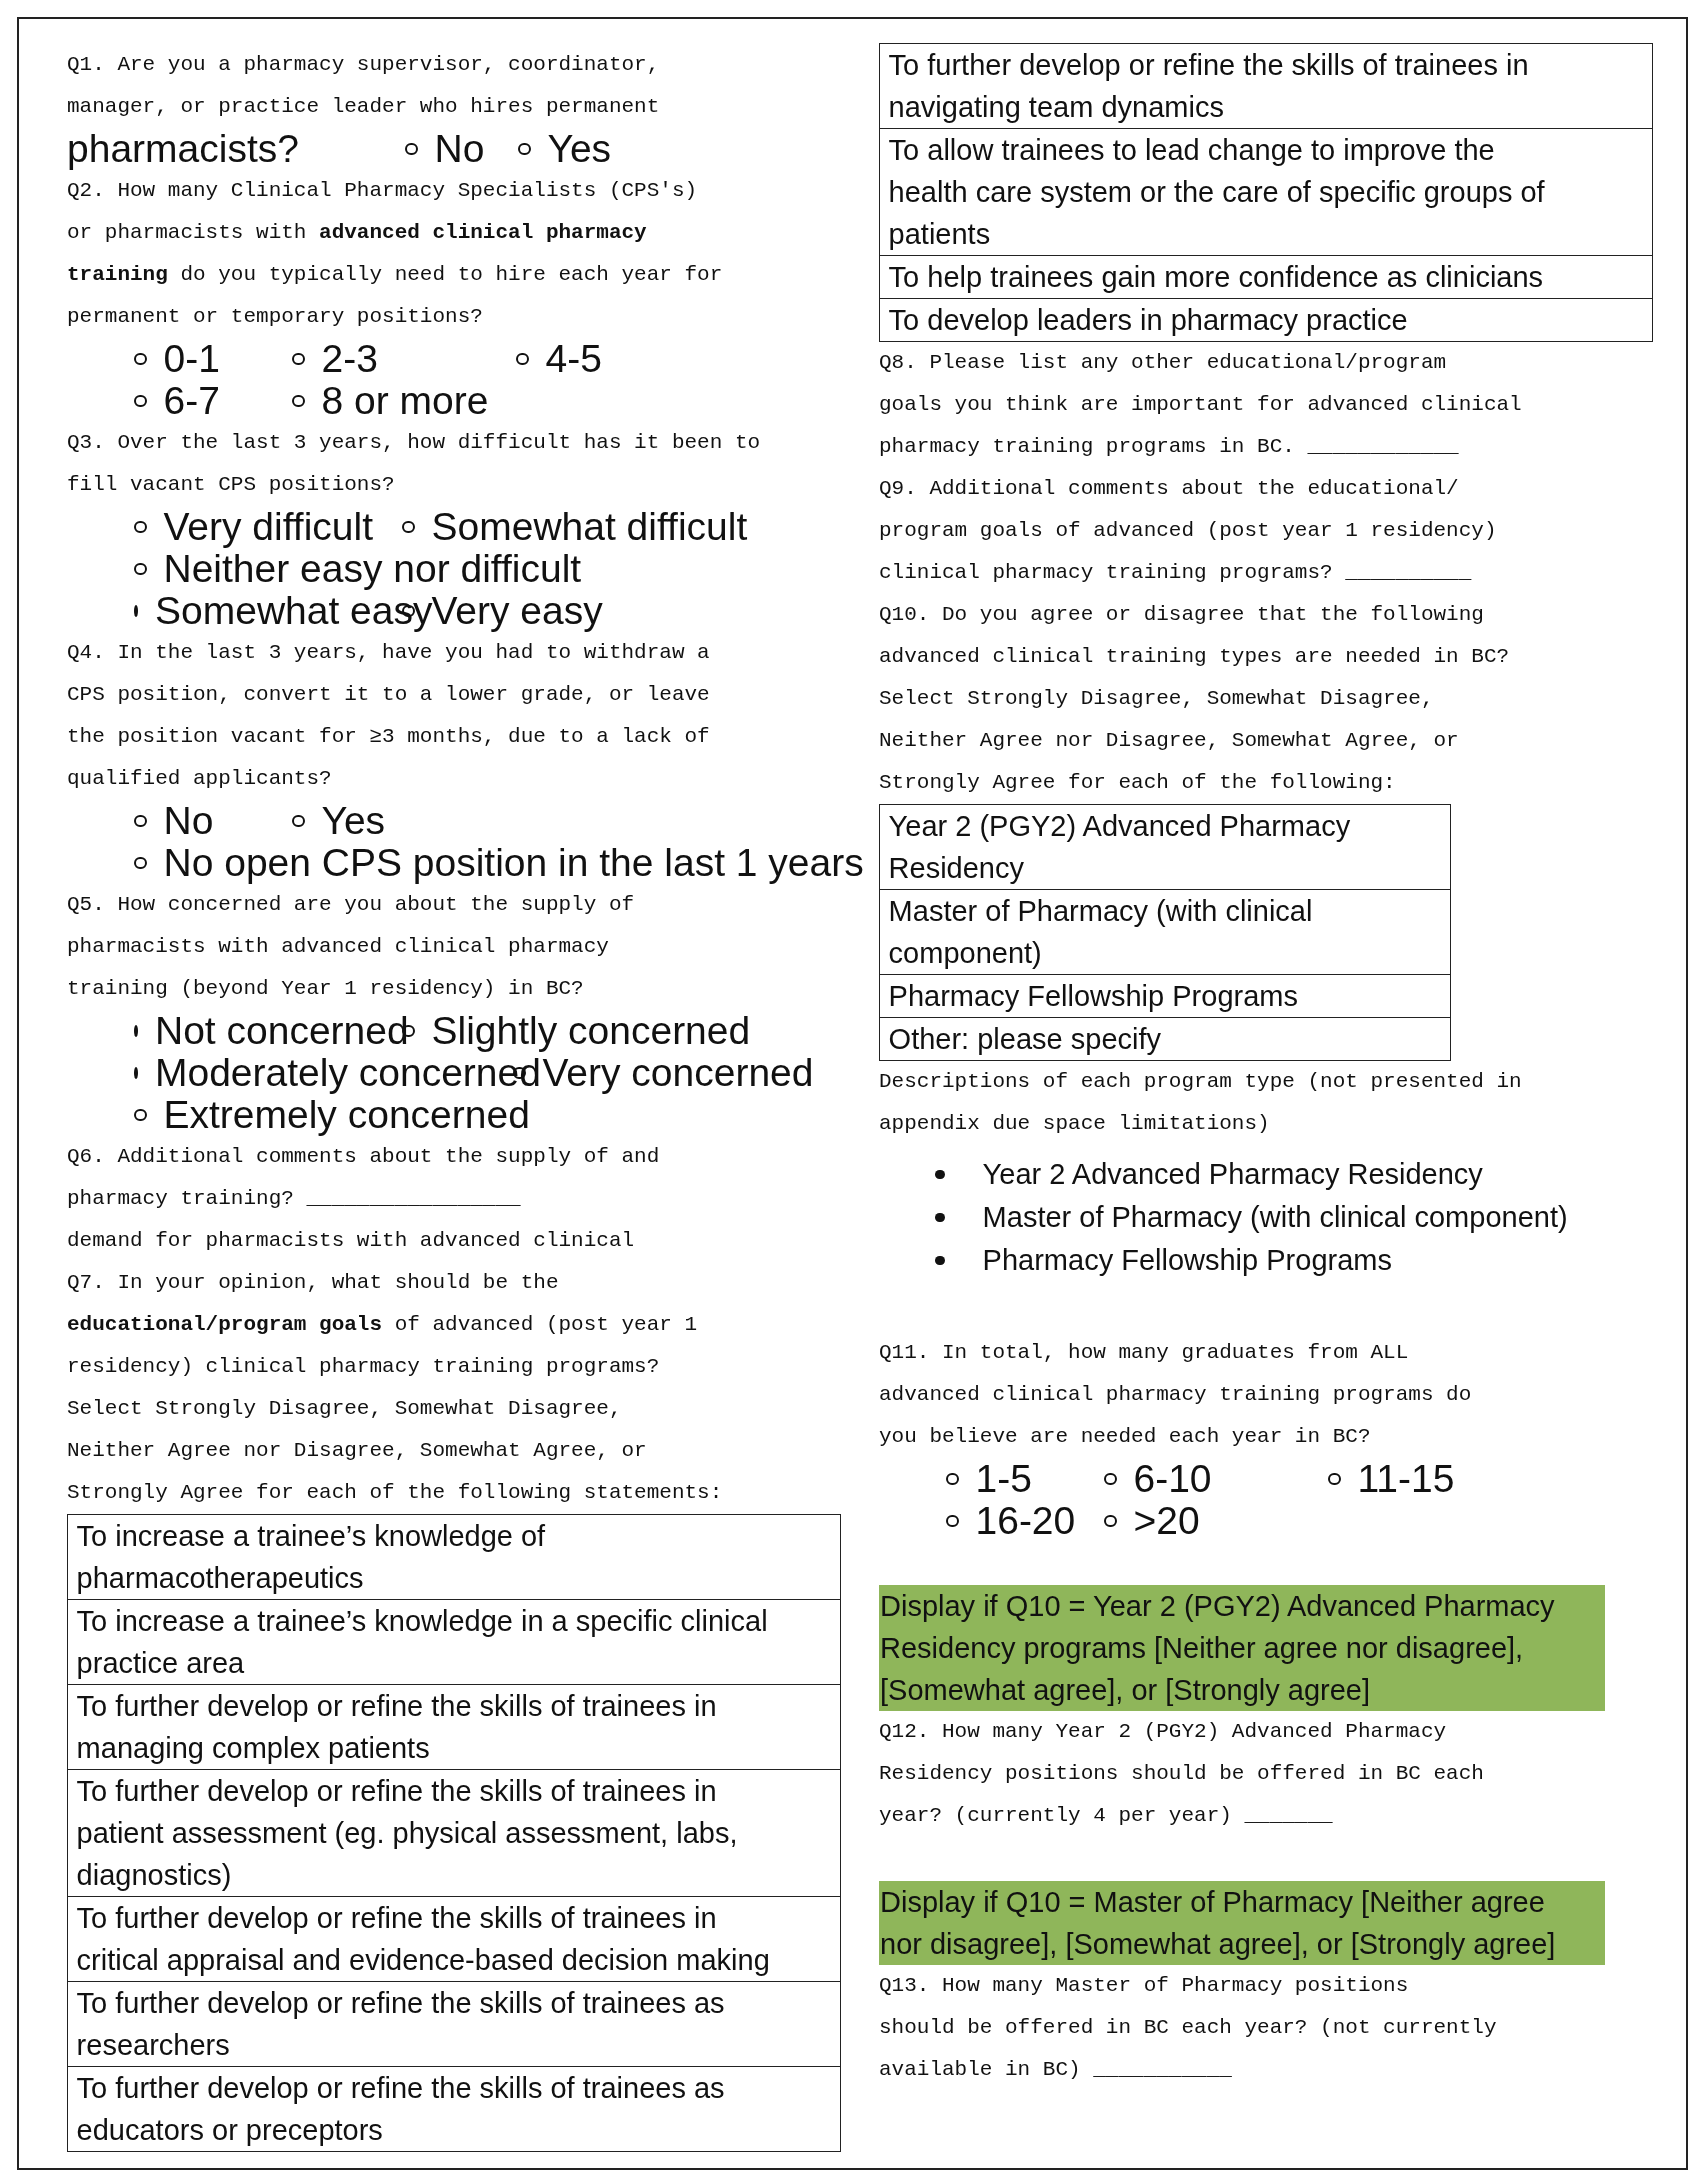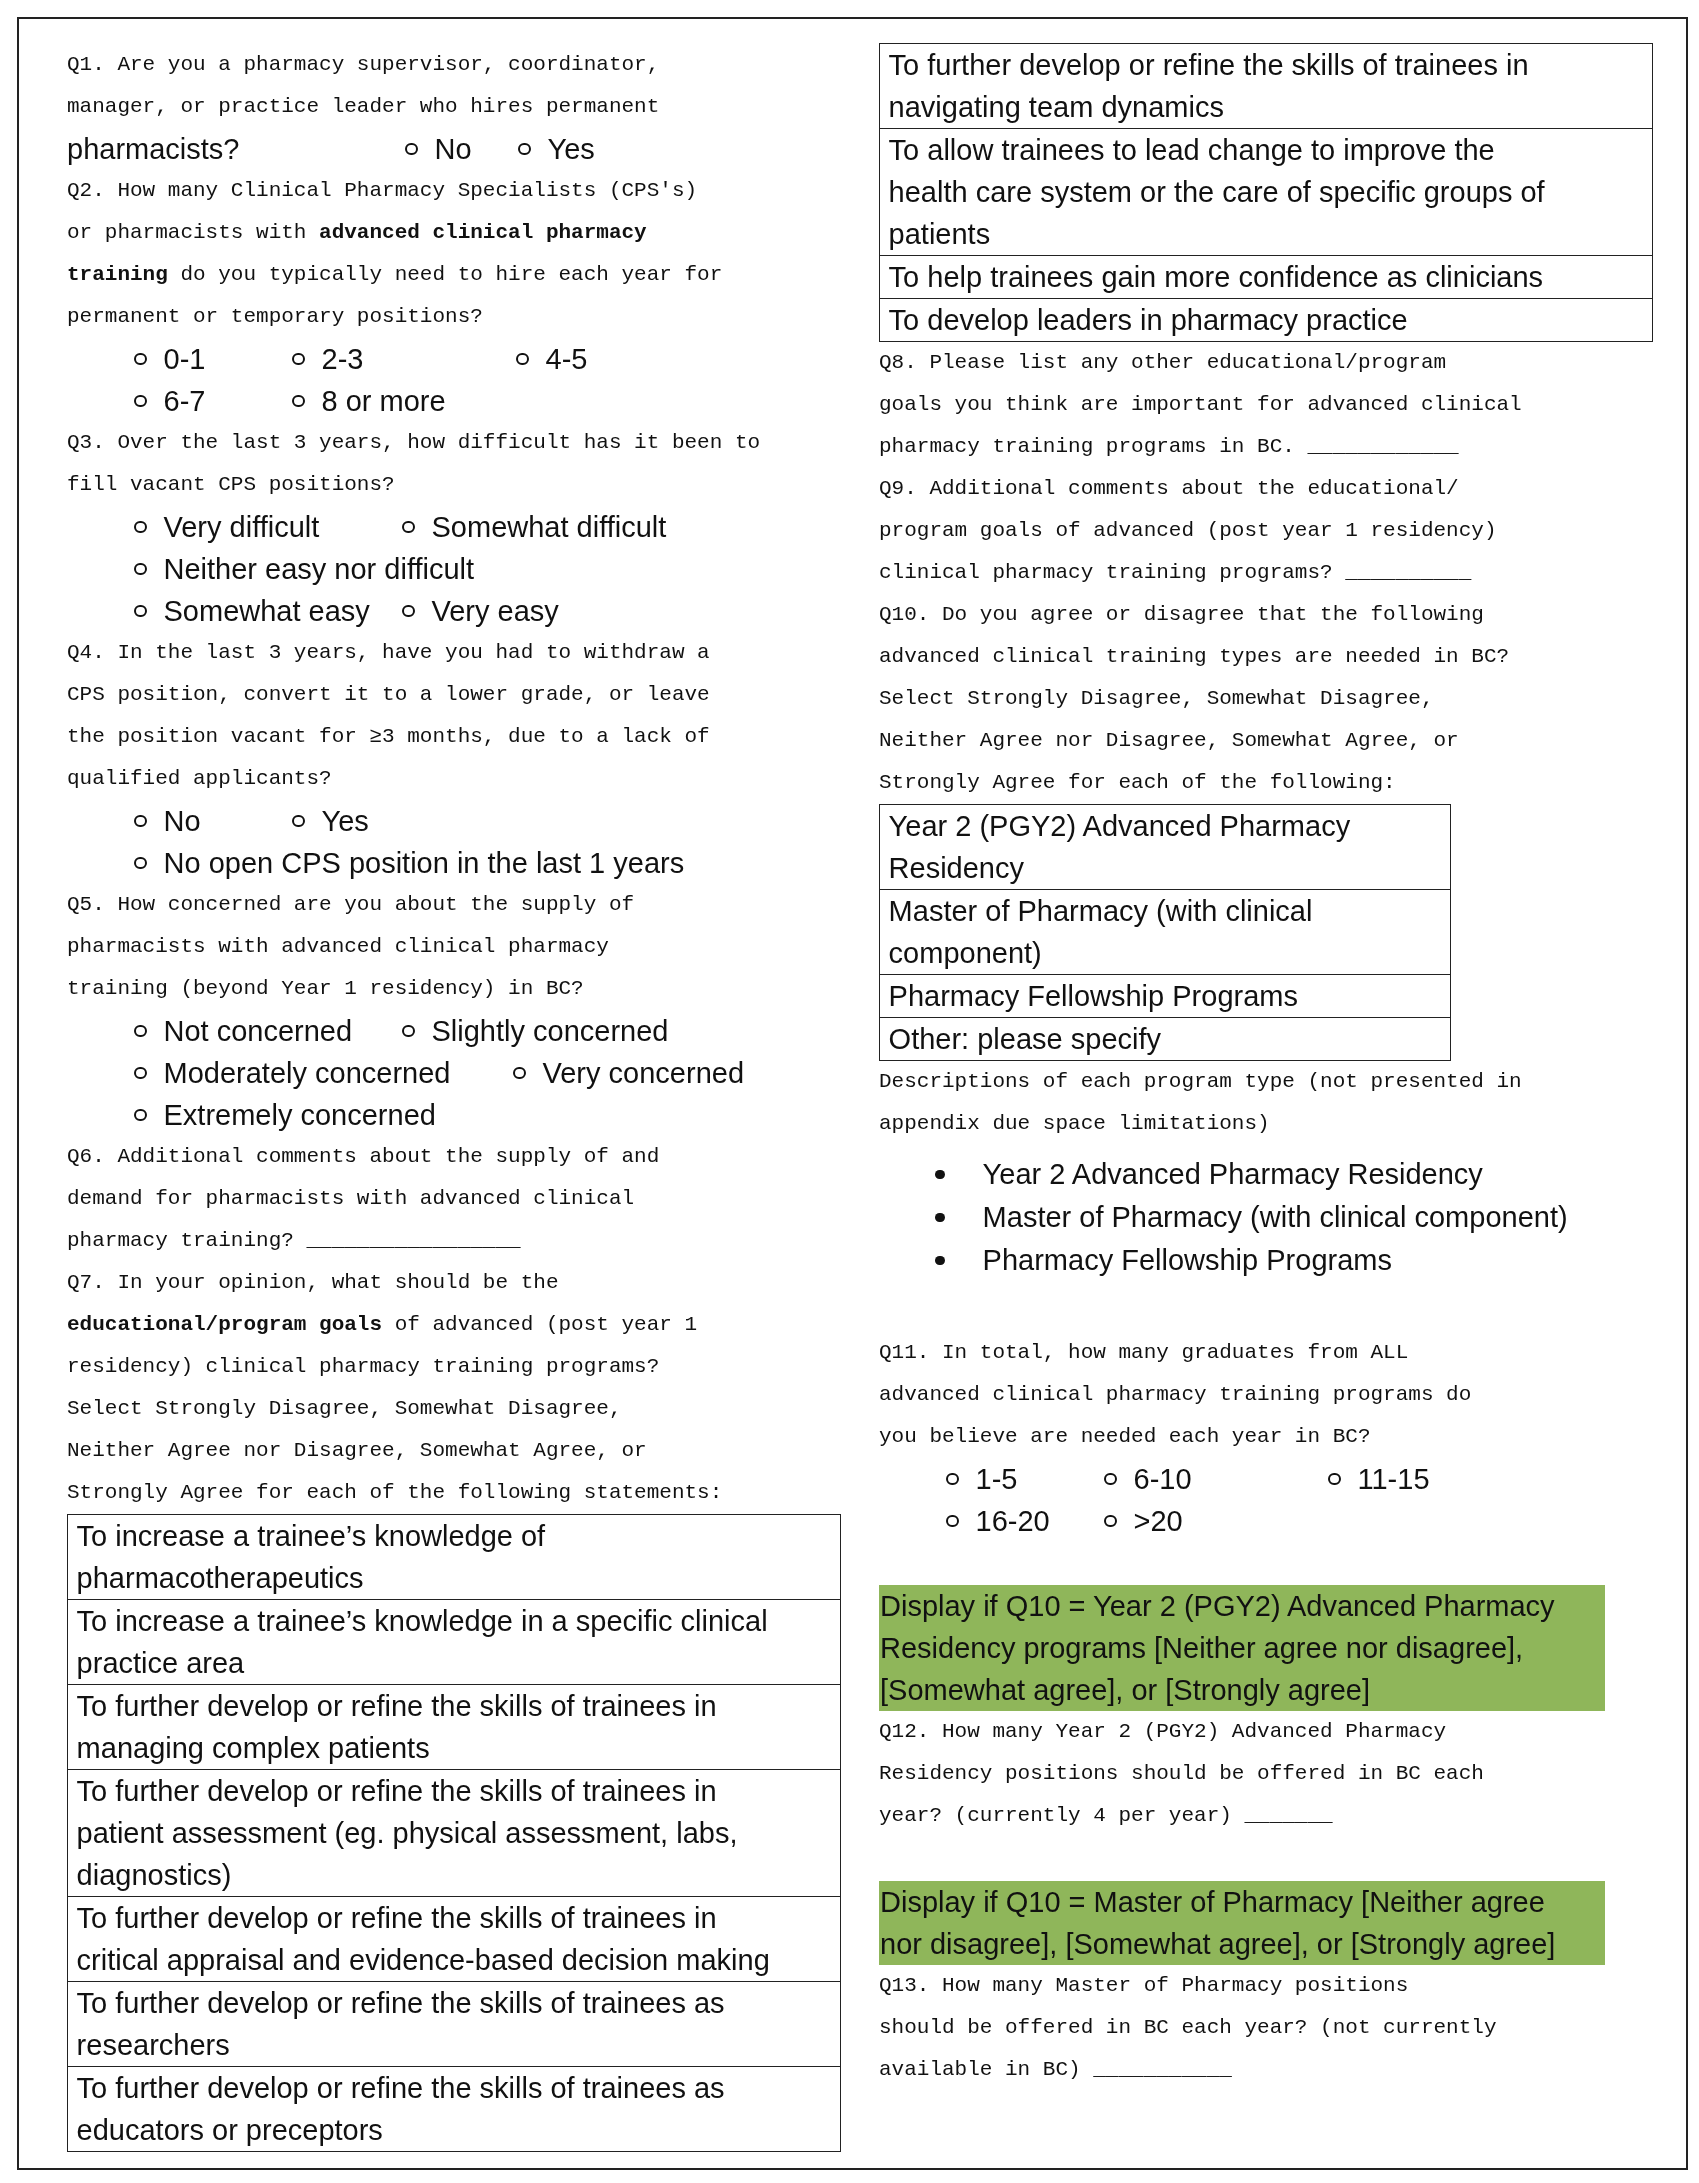--- a/index.html
+++ b/index.html
@@ -5,21 +5,21 @@
   html, body { margin:0; padding:0; background:#ffffff; }
   body { width:1700px; height:2183px; position:relative; overflow:hidden;
          font-family:"Liberation Sans", "DejaVu Sans", sans-serif; color:#111; }
   .frame { position:absolute; left:17px; top:17px; width:1671px; height:2153px;
            border:2.4px solid #222; box-sizing:border-box; }
   .col { position:absolute; top:0; }
   .col-left { left:67px; top:44px; width:786px; }
   .col-right { left:879px; top:43px; width:776px; }
   .line { font-size:21px; line-height:42px; white-space:nowrap;font-family:Liberation Mono, monospace; }
   b { font-weight:bold; }
-  .opts { display:flex; font-size:29px; line-height:42px; white-space:nowrap; }
+  .opts { display:flex; font-size:39px; line-height:42px; white-space:nowrap; }
   .opt { display:flex; align-items:center; }
   .radio { display:inline-block; width:12.5px; height:12.5px; border:2.4px solid #111; border-radius:50%;
            box-sizing:border-box; margin-right:17px; }
   .stmt-table { border-collapse:collapse; font-size:29px; line-height:42px; }
   .stmt-table td { border:1.9px solid #222; padding:0 8.6px; vertical-align:top; }
   .bullets { margin:8px; padding-left:0; list-style:none; font-size:29px; line-height:43px; }
   .bullets li { display:flex; align-items:center; }
   .dot { display:inline-block; width:9.6px; height:9.6px; background:#111; border-radius:50%;
          margin-left:48px; margin-right:38px; }
   .cond { background:#8fb65a; font-size:29px; line-height:42px; padding:0 18px 0 1px;
@@ -161,22 +161,22 @@
     <div class="opts" style="padding-left:67px">
       <span class="opt">
           <span class="radio"></span>
           <span>Extremely concerned</span>
         </span>
     </div>
   </div>
 
   <div>
     <div class="line">Q6. Additional comments about the supply of and</div>
+    <div class="line">pharmacy training? _________________</div>
     <div class="line">demand for pharmacists with advanced clinical</div>
-    <div class="line">pharmacy training? _________________</div>
   </div>
 
   <div>
     <div class="line">Q7. In your opinion, what should be the</div>
     <div class="line"><b>educational/program goals</b><span> of advanced (post year 1</span></div>
     <div class="line">residency) clinical pharmacy training programs?</div>
     <div class="line">Select Strongly Disagree, Somewhat Disagree,</div>
     <div class="line">Neither Agree nor Disagree, Somewhat Agree, or</div>
     <div class="line">Strongly Agree for each of the following statements:</div>
 

